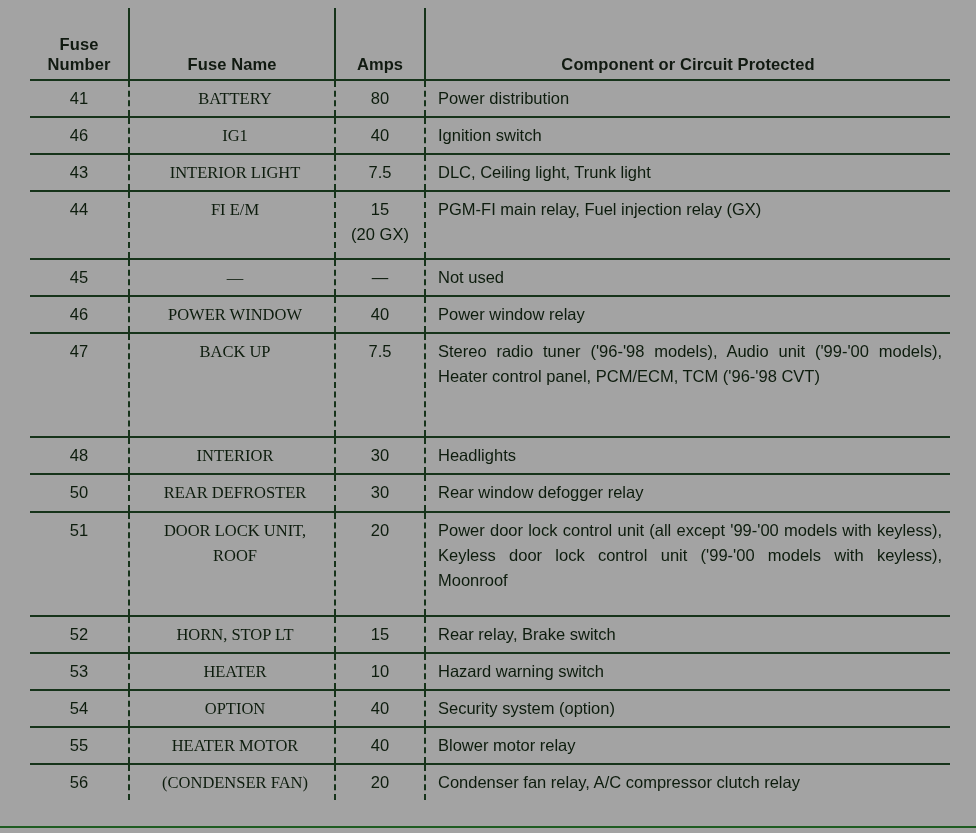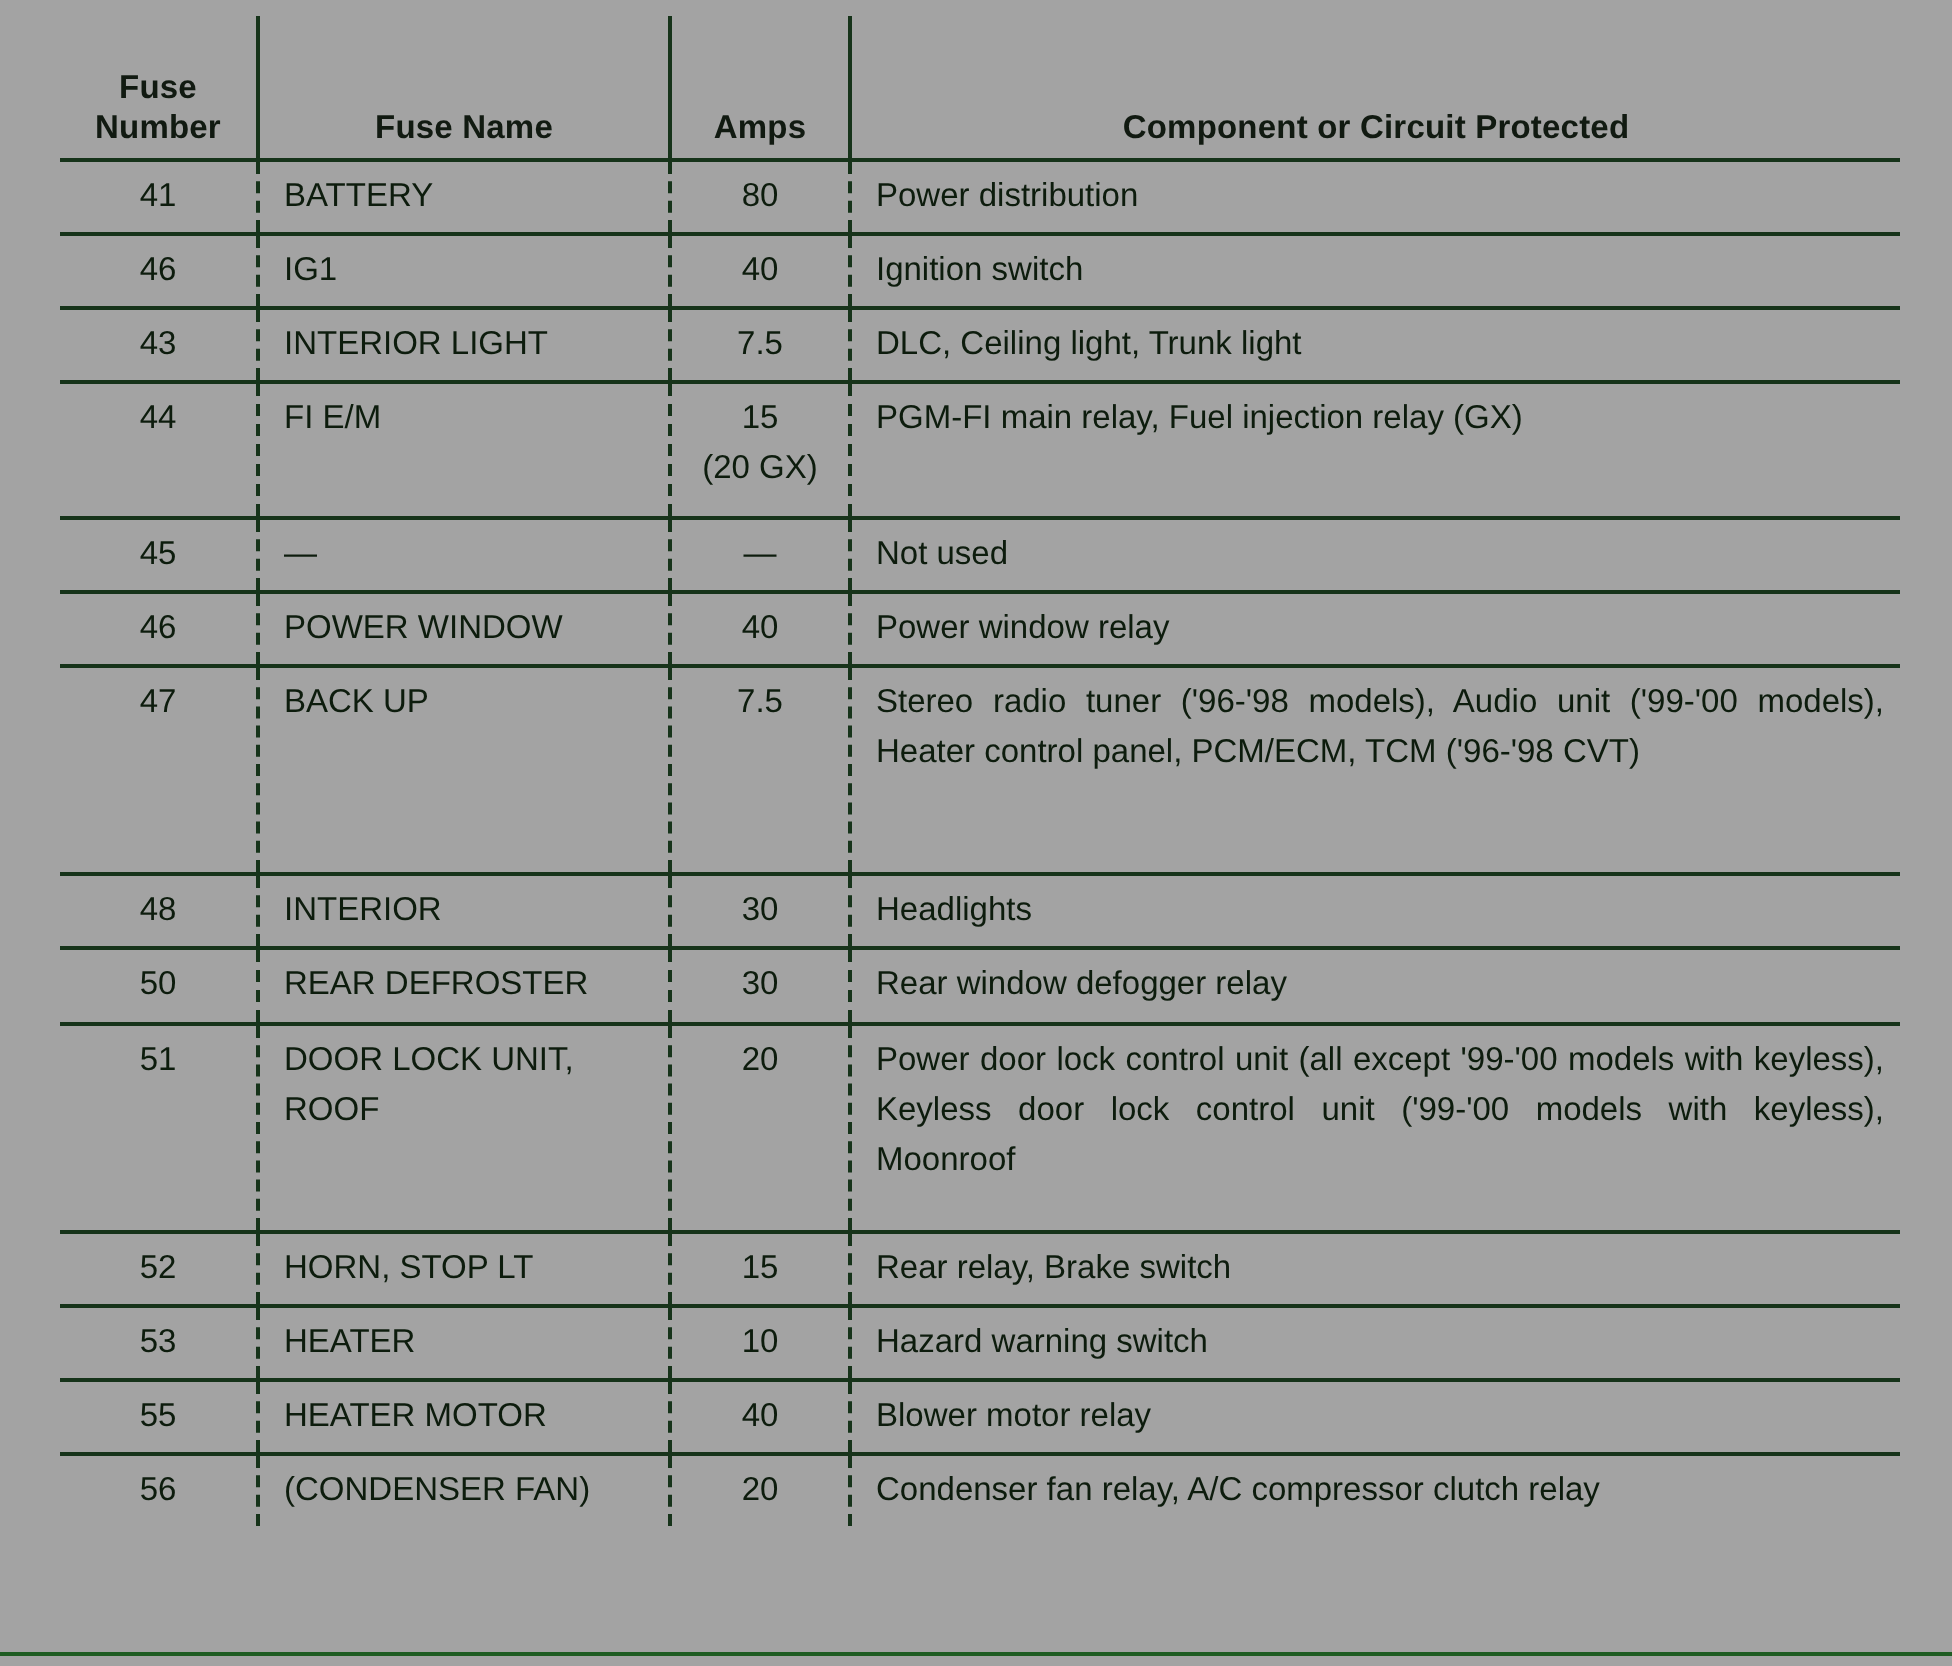--- a/index.html
+++ b/index.html
@@ -89,23 +89,24 @@
     border-bottom: 2.2px solid #16331a;
   }
 
   #fuse-table tbody td.t-num {
     text-align: center;
     padding-left: 0;
     padding-right: 0;
     margin-top: 48px;
   }
   #fuse-table tbody td.t-name {
-    text-align: left;
+    text-align: center;
     padding-left: 12px;
     padding-right: 6px;
+    font-family: Liberation Serif, serif;
   }
   #fuse-table tbody td.t-amps {
     text-align: center;
     padding-left: 4px;
     padding-right: 4px;
   }
   #fuse-table tbody td.t-desc {
     text-align: justify;
     text-justify: inter-word;
     padding-left: 12px;
@@ -216,20 +217,26 @@
           <td class="t-amps"><span>15</span></td>
           <td class="t-desc"><span>Rear relay, Brake switch</span></td>
         </tr>
         <tr>
           <td class="t-num">53</td>
           <td class="t-name">HEATER</td>
           <td class="t-amps"><span>10</span></td>
           <td class="t-desc"><span>Hazard warning switch</span></td>
         </tr>
         <tr>
+          <td class="t-num">54</td>
+          <td class="t-name">OPTION</td>
+          <td class="t-amps"><span>40</span></td>
+          <td class="t-desc"><span>Security system (option)</span></td>
+        </tr>
+        <tr>
           <td class="t-num">55</td>
           <td class="t-name">HEATER MOTOR</td>
           <td class="t-amps"><span>40</span></td>
           <td class="t-desc"><span>Blower motor relay</span></td>
         </tr>
         <tr>
           <td class="t-num">56</td>
           <td class="t-name">(CONDENSER FAN)</td>
           <td class="t-amps"><span>20</span></td>
           <td class="t-desc"><span>Condenser fan relay, A/C compressor clutch relay</span></td>

